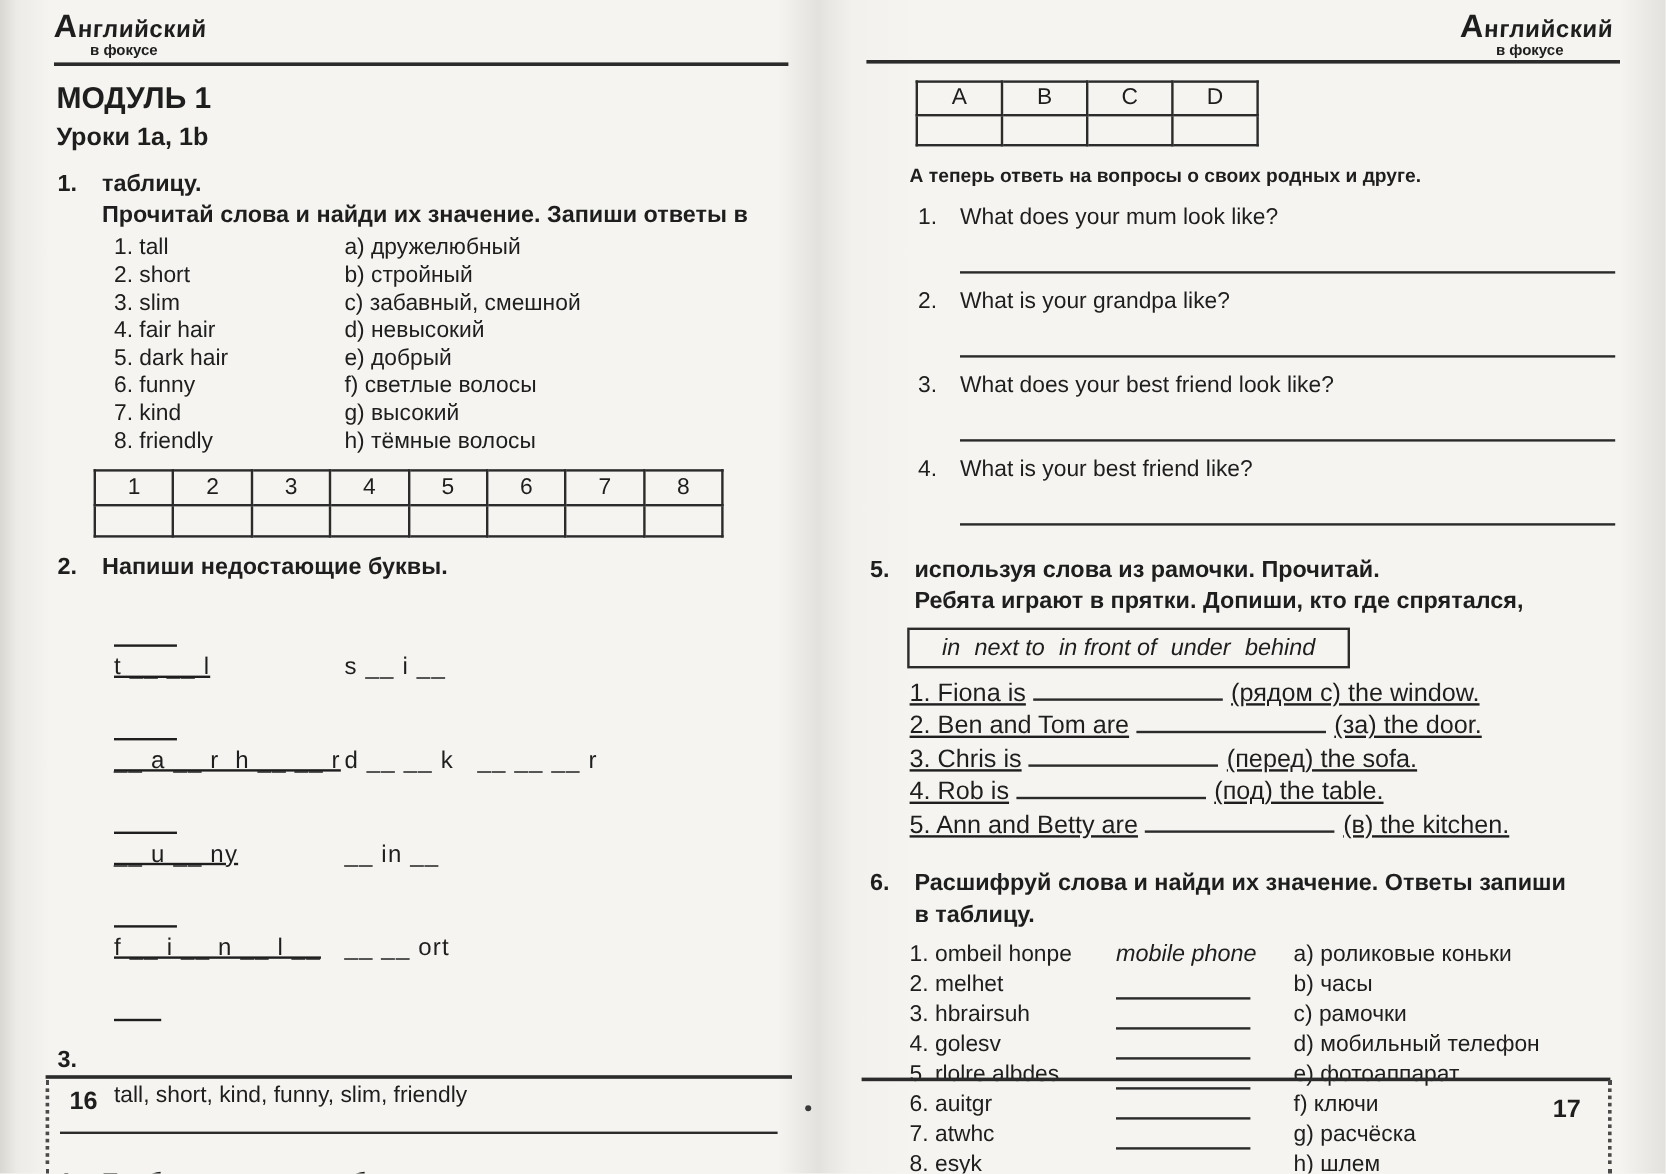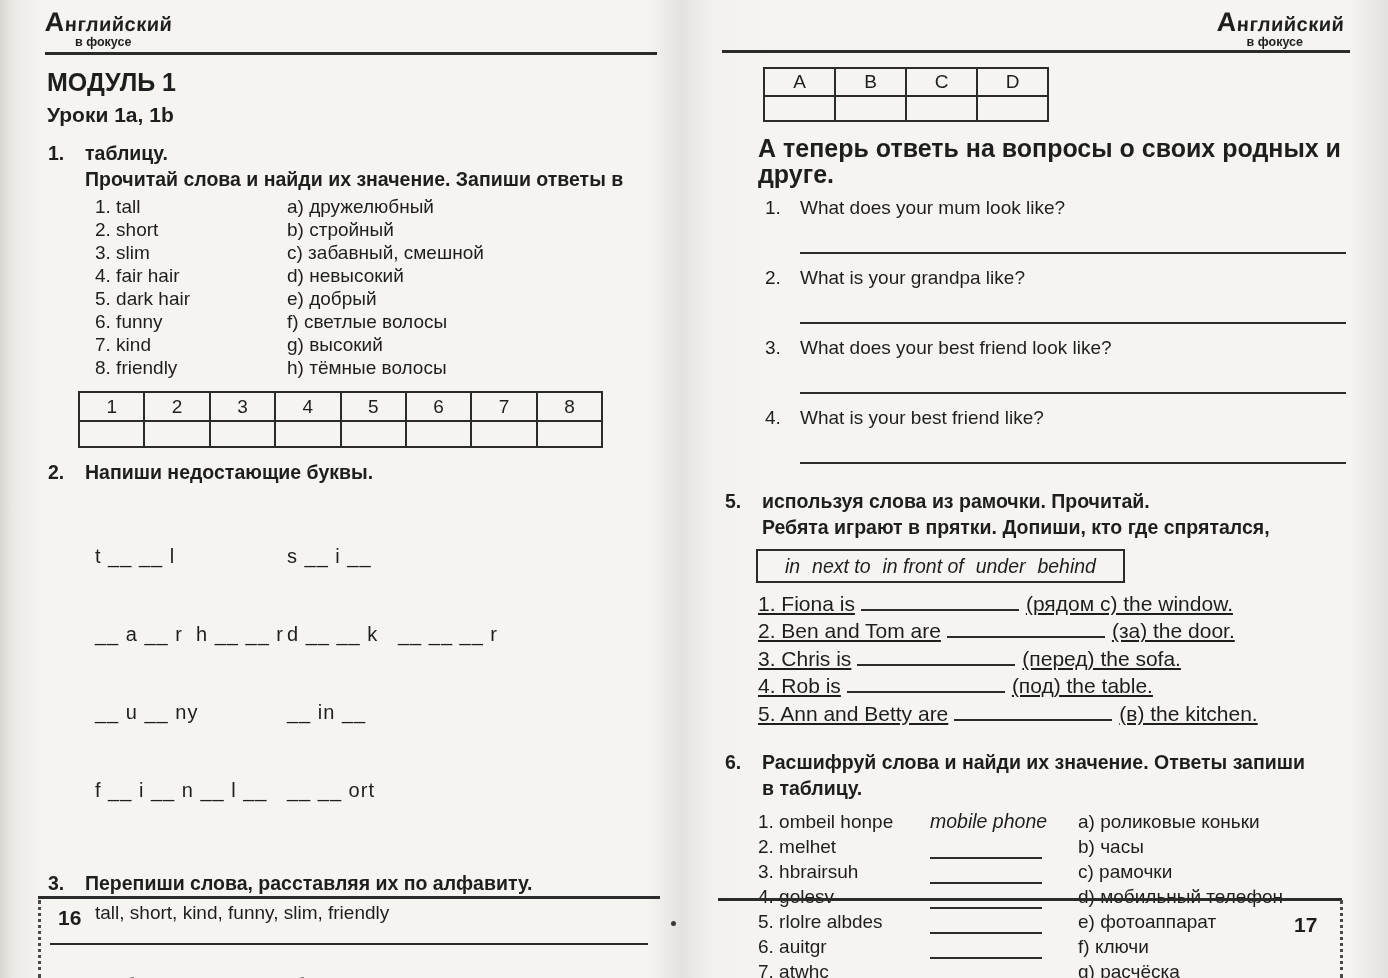--- a/index.html
+++ b/index.html
@@ -38,32 +38,32 @@
   .match-col{line-height:23px;font-size:19px;}
   .match-col.en{width:192px;}
   .num-table{border-collapse:collapse;margin:12px 0 0 33px;}
   .num-table td{border:2px solid #2b2b2b;width:61.4px;text-align:center;font-size:19px;}
   .num-table tr:first-child td{height:25px;}
   .num-table tr:last-child td{height:22px;}
 
   
   .letters-cols{display:flex;margin:6px 0 0 50px;}
   .letters-col{white-space:pre;font-size:20px;line-height:26px;letter-spacing:1px;}
-  .letters-col.c1{width:192px;}
+  .letters-col.c1{width:192px;text-decoration:underline;}
 
   
   .words-line{margin:5px 0 0 50px;font-size:19px;line-height:24px;}
   .answer-rule{border-top:2px solid #2b2b2b;margin:18px 0 0 5px;width:598px;}
 
   
   .abcd-table{border-collapse:collapse;margin:14px 0 0 41px;}
   .abcd-table td{border:2px solid #2b2b2b;width:67px;text-align:center;font-size:19px;}
   .abcd-table tr:first-child td{height:24px;}
   .abcd-table tr:last-child td{height:21px;}
-  .intro-title{font-weight:bold;font-size:25px;margin:13px 0 0 36px;line-height:26px;}
+  .intro-title{font-weight:bold;font-size:16px;margin:13px 0 0 36px;line-height:26px;}
 
   .q-block{margin:6px 0 0 43px;}
   .q-row{display:flex;font-size:19px;line-height:24px;margin-top:9px;}
   .q-num{flex:none;width:35px;}
   .q-ansline{border-bottom:2px solid #2b2b2b;margin:32px 4px 12px 35px;}
 
   .task5{margin-top:24px;}
   .word-box{border:2px solid #2b2b2b;margin:9px 0 0 34px;width:369px;
     display:flex;justify-content:space-between;padding:3px 27px;box-sizing:border-box;
     font-style:italic;font-size:19.5px;line-height:24px;}
@@ -179,21 +179,20 @@
       <div class="letters-col c2">
         <div>s __ i __</div>
         <div>d __ __ k   __ __ __ r</div>
         <div>__ in __</div>
         <div>__ __ ort</div>
       </div>
     </div>
 
     <div class="task" style="margin-top:15px;">
       <span class="task-num">3.</span>
-      <span class="task-title">Перепиши слова, расставляя их по алфавиту.</span>
     </div>
     <div class="words-line">tall, short, kind, funny, slim, friendly</div>
     <div class="answer-rule"></div>
 
     <div class="task" style="margin-top:27px;">
       <span class="task-num">4.</span>
       <span class="task-title">
         <div>Подбери и внеси в таблицу правильные ответы на</div>
 
       </span>

